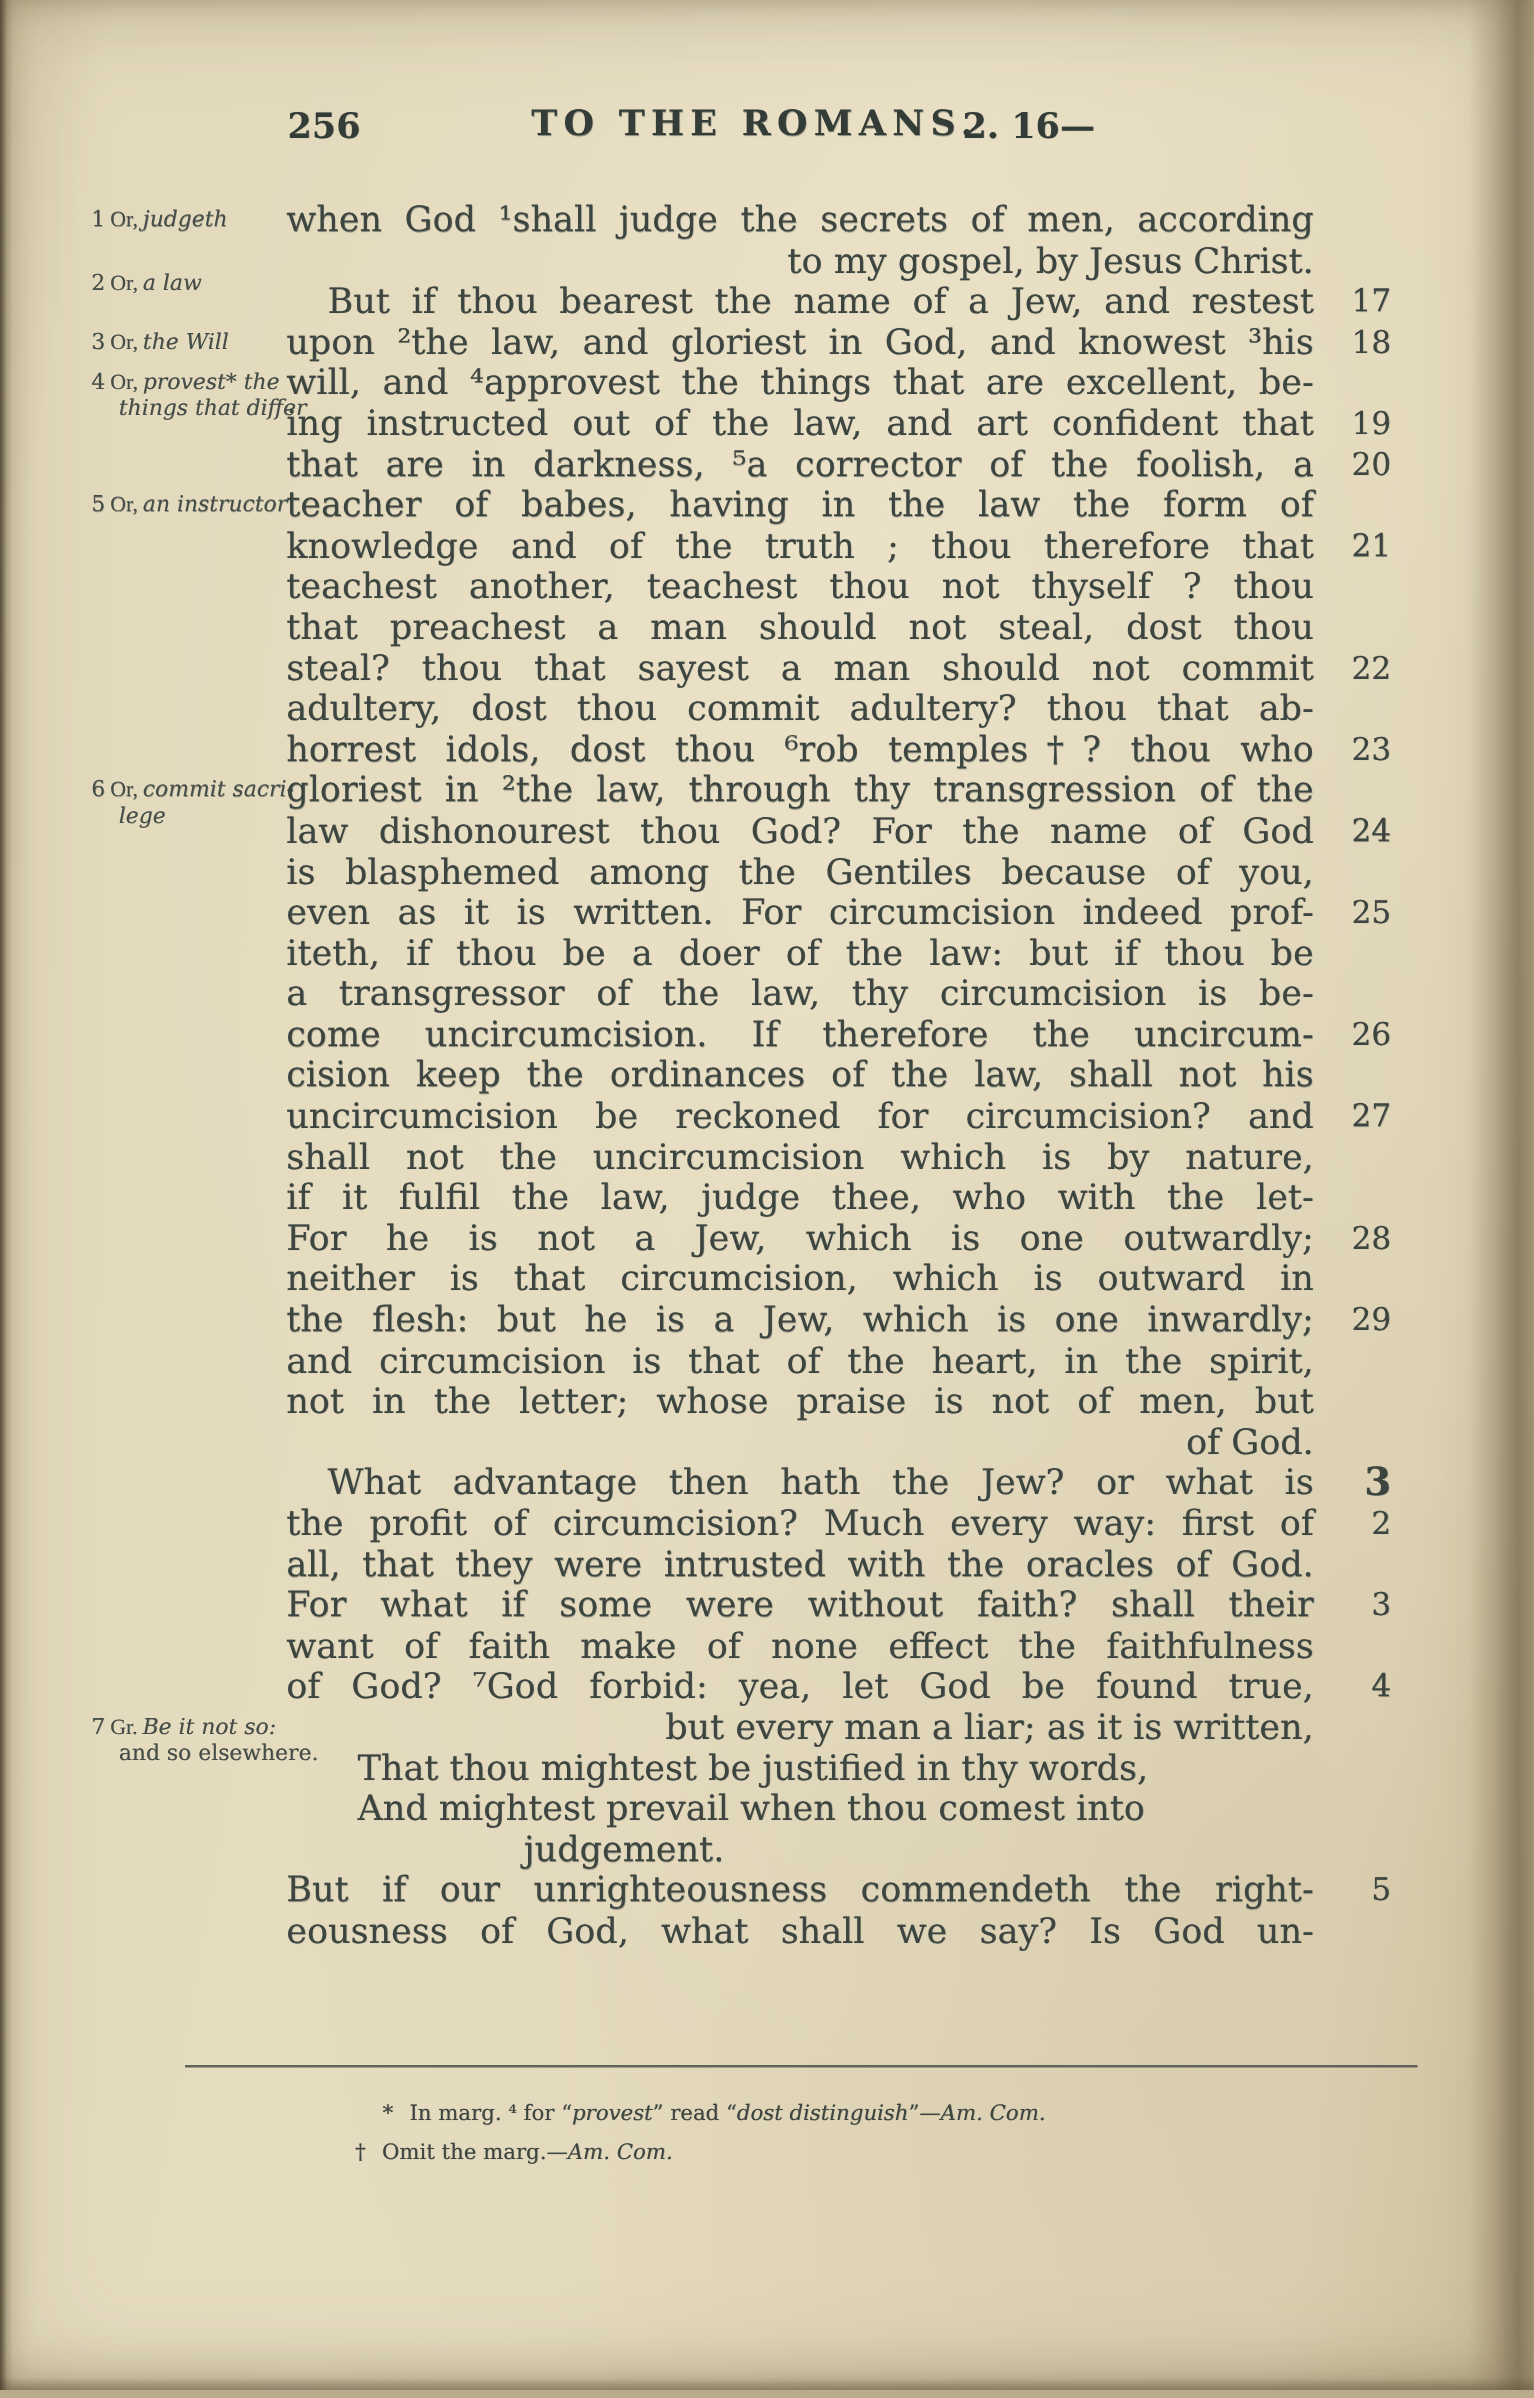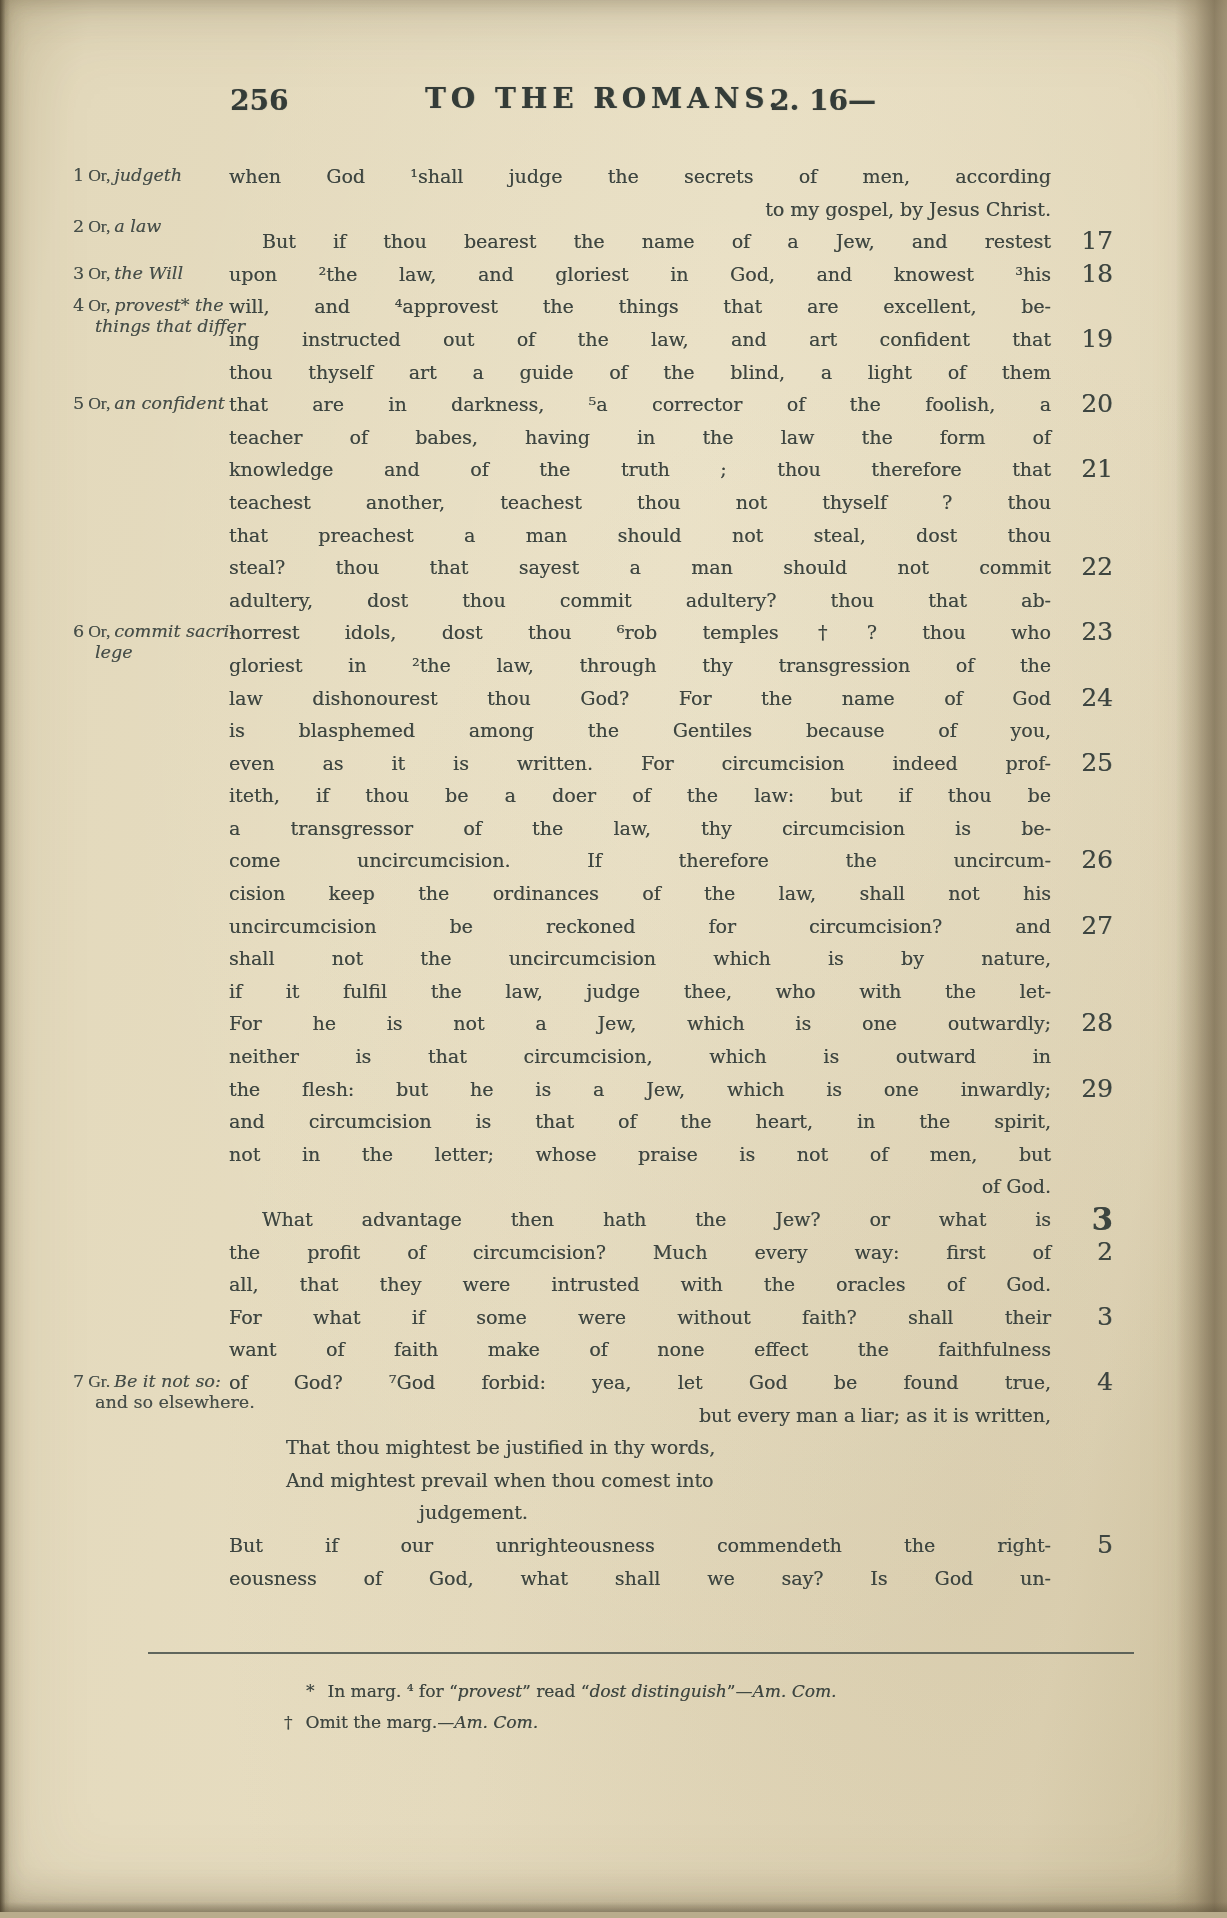--- a/index.html
+++ b/index.html
@@ -28,21 +28,21 @@
   
   .hdr{position:absolute;font-weight:700;color:#343c38;
     text-shadow:0.4px 0.4px 0.7px rgba(52,60,56,0.5);}
   #pageno{left:230px;top:84px;font-size:28px;}
   #runtitle{left:425px;top:82px;font-size:28px;letter-spacing:5px;text-align:right;}
   #vref{left:770px;top:84px;font-size:28px;}
 
   
   #body-column{position:absolute;left:229px;top:160px;width:822px;}
   .row{position:relative;height:32.6px;overflow:visible;}
-  .row .t{display:block;font-size:19px;line-height:32.6px;white-space:normal;
+  .row .t{display:block;font-size:28px;line-height:32.6px;white-space:normal;
     text-align:justify;text-align-last:justify;
     text-shadow:0.3px 0.3px 0.6px rgba(61,69,64,0.55);}
   .row .v{position:absolute;left:828px;top:0;width:56px;font-size:25px;line-height:32.6px;
     text-align:right;text-shadow:0.3px 0.3px 0.6px rgba(61,69,64,0.55);}
   .row.end .t{text-align:right;text-align-last:auto;}
   .row.ind .t{text-indent:33px;}
   .row.quote1 .t{padding-left:57px;text-align:left;text-align-last:auto;}
   .row.quote2 .t{padding-left:190px;text-align:left;text-align-last:auto;}
   .row.chapter .v{font-weight:700;font-size:31px;}
 
@@ -89,21 +89,21 @@
       </div>
       <div class="mnote one" style="top: 262.8px;">
         <span class="mnum">3</span><span class="mlead">Or,</span><span class="mit">the Will</span>
         
       </div>
       <div class="mnote" style="top: 295.4px;">
         <span class="mnum">4</span><span class="mlead">Or,</span><span class="mit">provest* the</span>
         <span class="mline2"><span class="mit">things that differ</span><span class="mrm"></span></span>
       </div>
       <div class="mnote one" style="top: 393.2px;">
-        <span class="mnum">5</span><span class="mlead">Or,</span><span class="mit">an confident</span>
+        <span class="mnum">5</span><span class="mlead">Or,</span><span class="mit">an instructor</span>
         
       </div>
       <div class="mnote" style="top: 621.4px;">
         <span class="mnum">6</span><span class="mlead">Or,</span><span class="mit">commit sacri-</span>
         <span class="mline2"><span class="mit">lege</span><span class="mrm"></span></span>
       </div>
       <div class="mnote" style="top: 1371.2px;">
         <span class="mnum">7</span><span class="mlead">Gr.</span><span class="mit">Be it not so:</span>
         <span class="mline2"><span class="mit"></span><span class="mrm">and so elsewhere.</span></span>
       </div>
@@ -127,24 +127,20 @@
         <span class="t">upon ²the law, and gloriest in God, and knowest ³his</span>
         <span class="v">18</span>
       </div>
       <div class="row">
         <span class="t">will, and ⁴approvest the things that are excellent, be-</span>
         <span class="v"></span>
       </div>
       <div class="row">
         <span class="t">ing instructed out of the law, and art confident that</span>
         <span class="v">19</span>
-      </div>
-      <div class="row">
-        <span class="t">thou thyself art a guide of the blind, a light of them</span>
-        <span class="v"></span>
       </div>
       <div class="row">
         <span class="t">that are in darkness, ⁵a corrector of the foolish, a</span>
         <span class="v">20</span>
       </div>
       <div class="row">
         <span class="t">teacher of babes, having in the law the form of</span>
         <span class="v"></span>
       </div>
       <div class="row">

